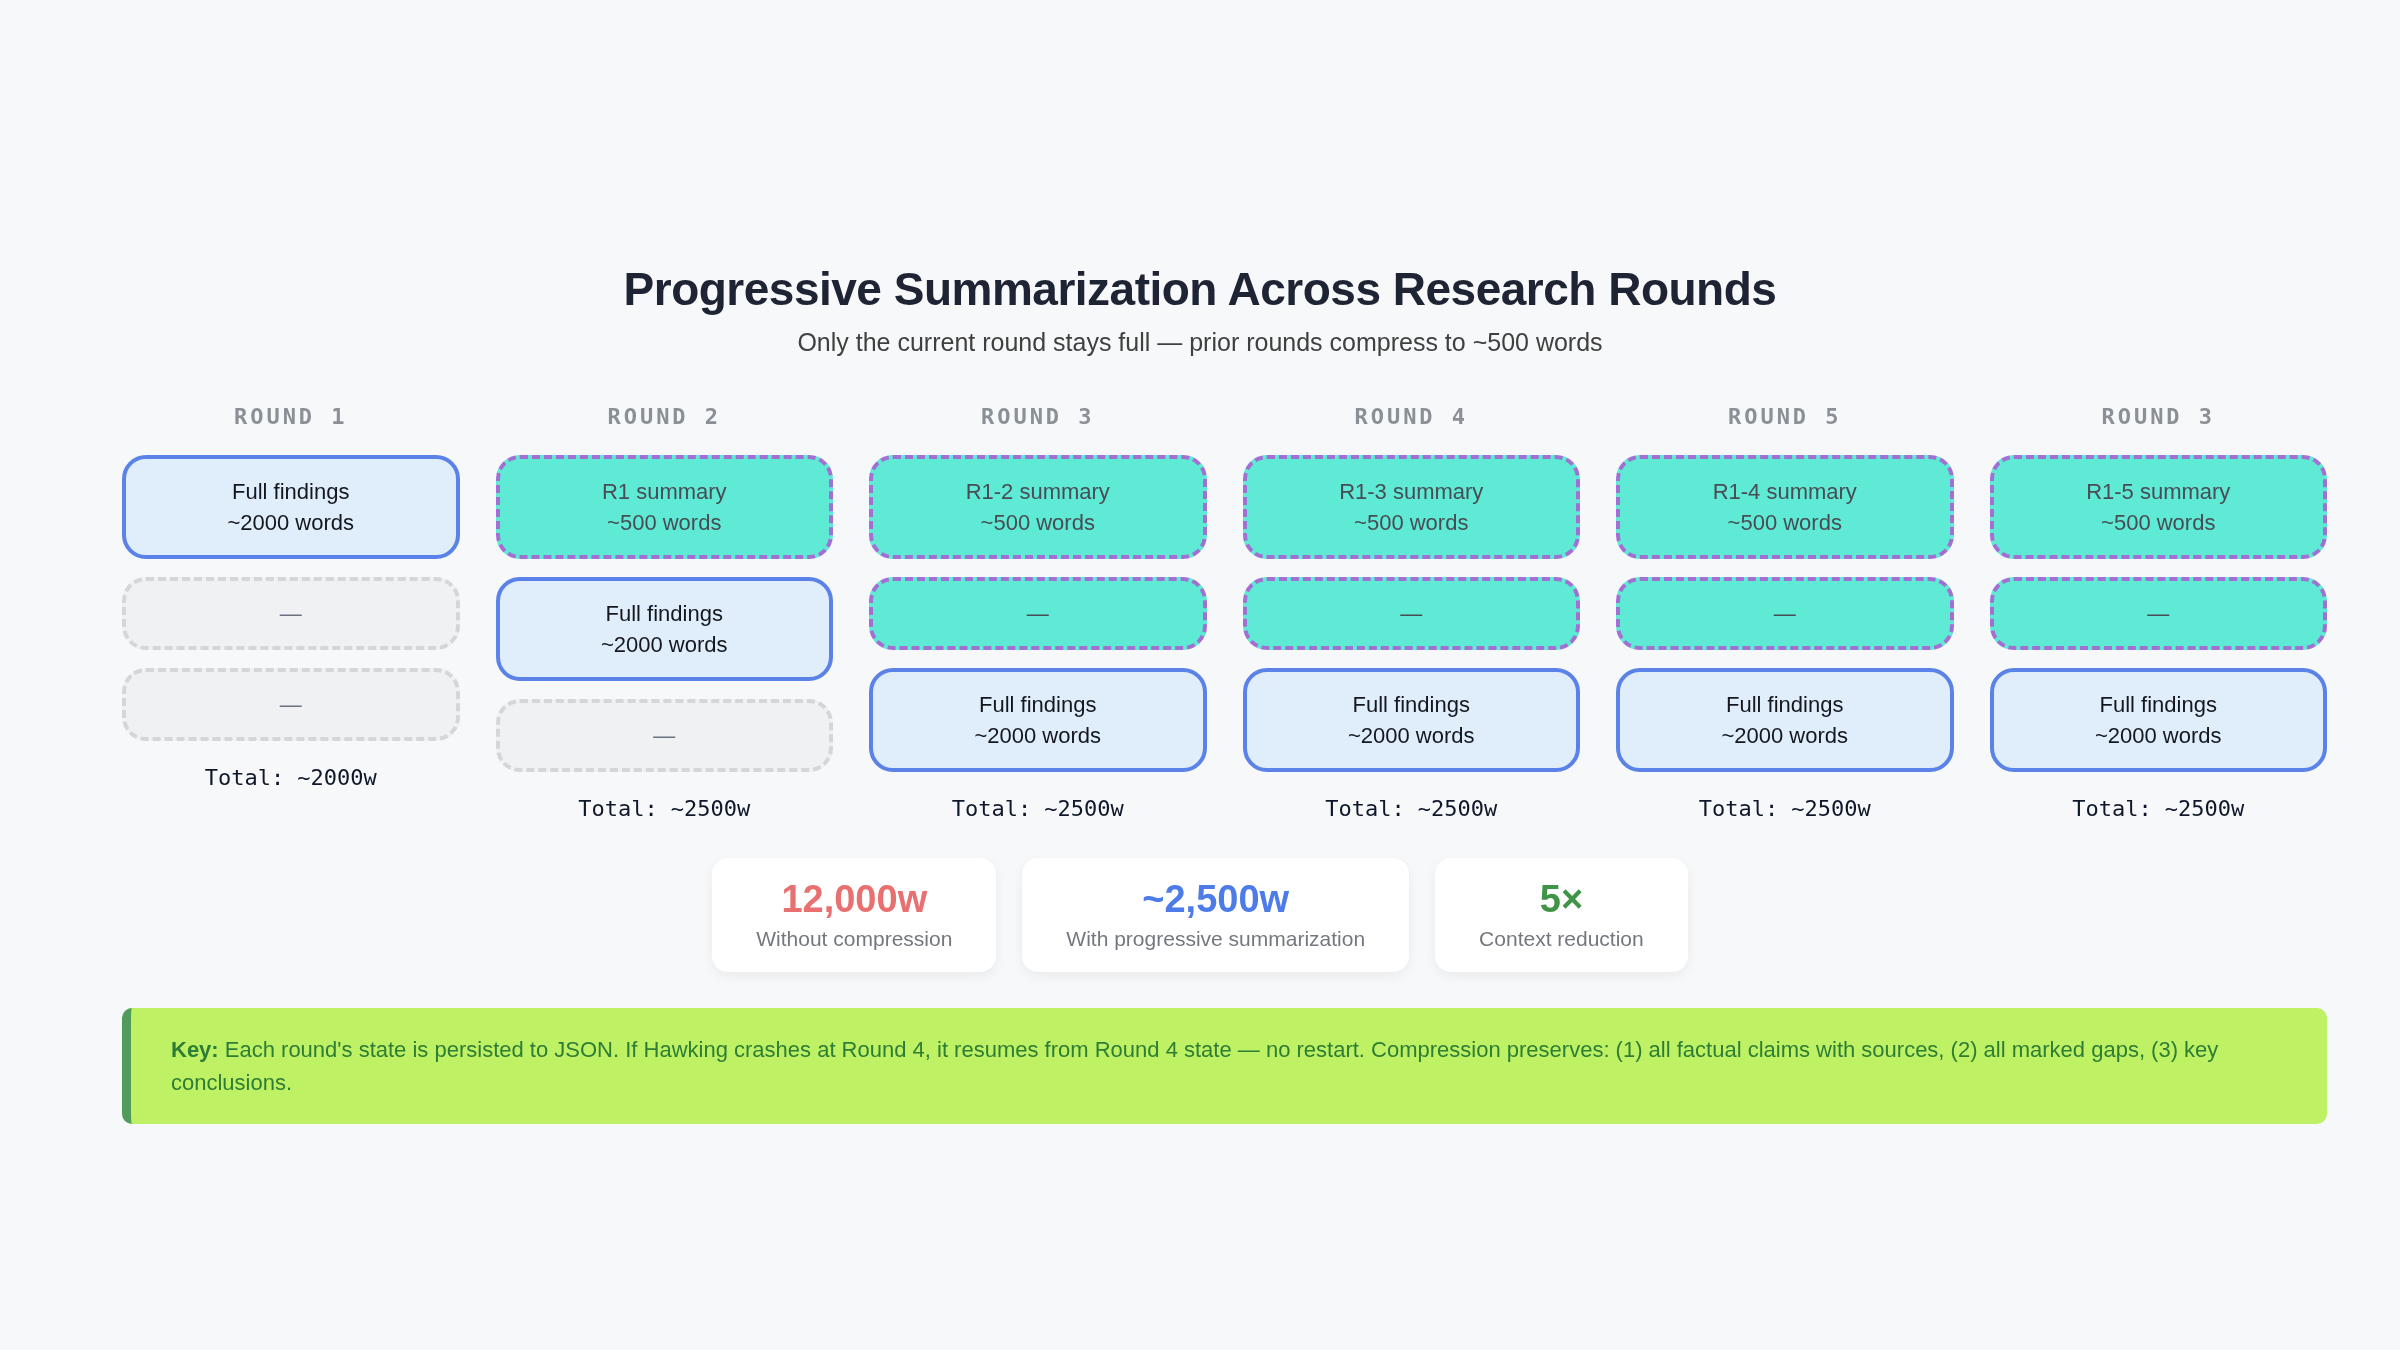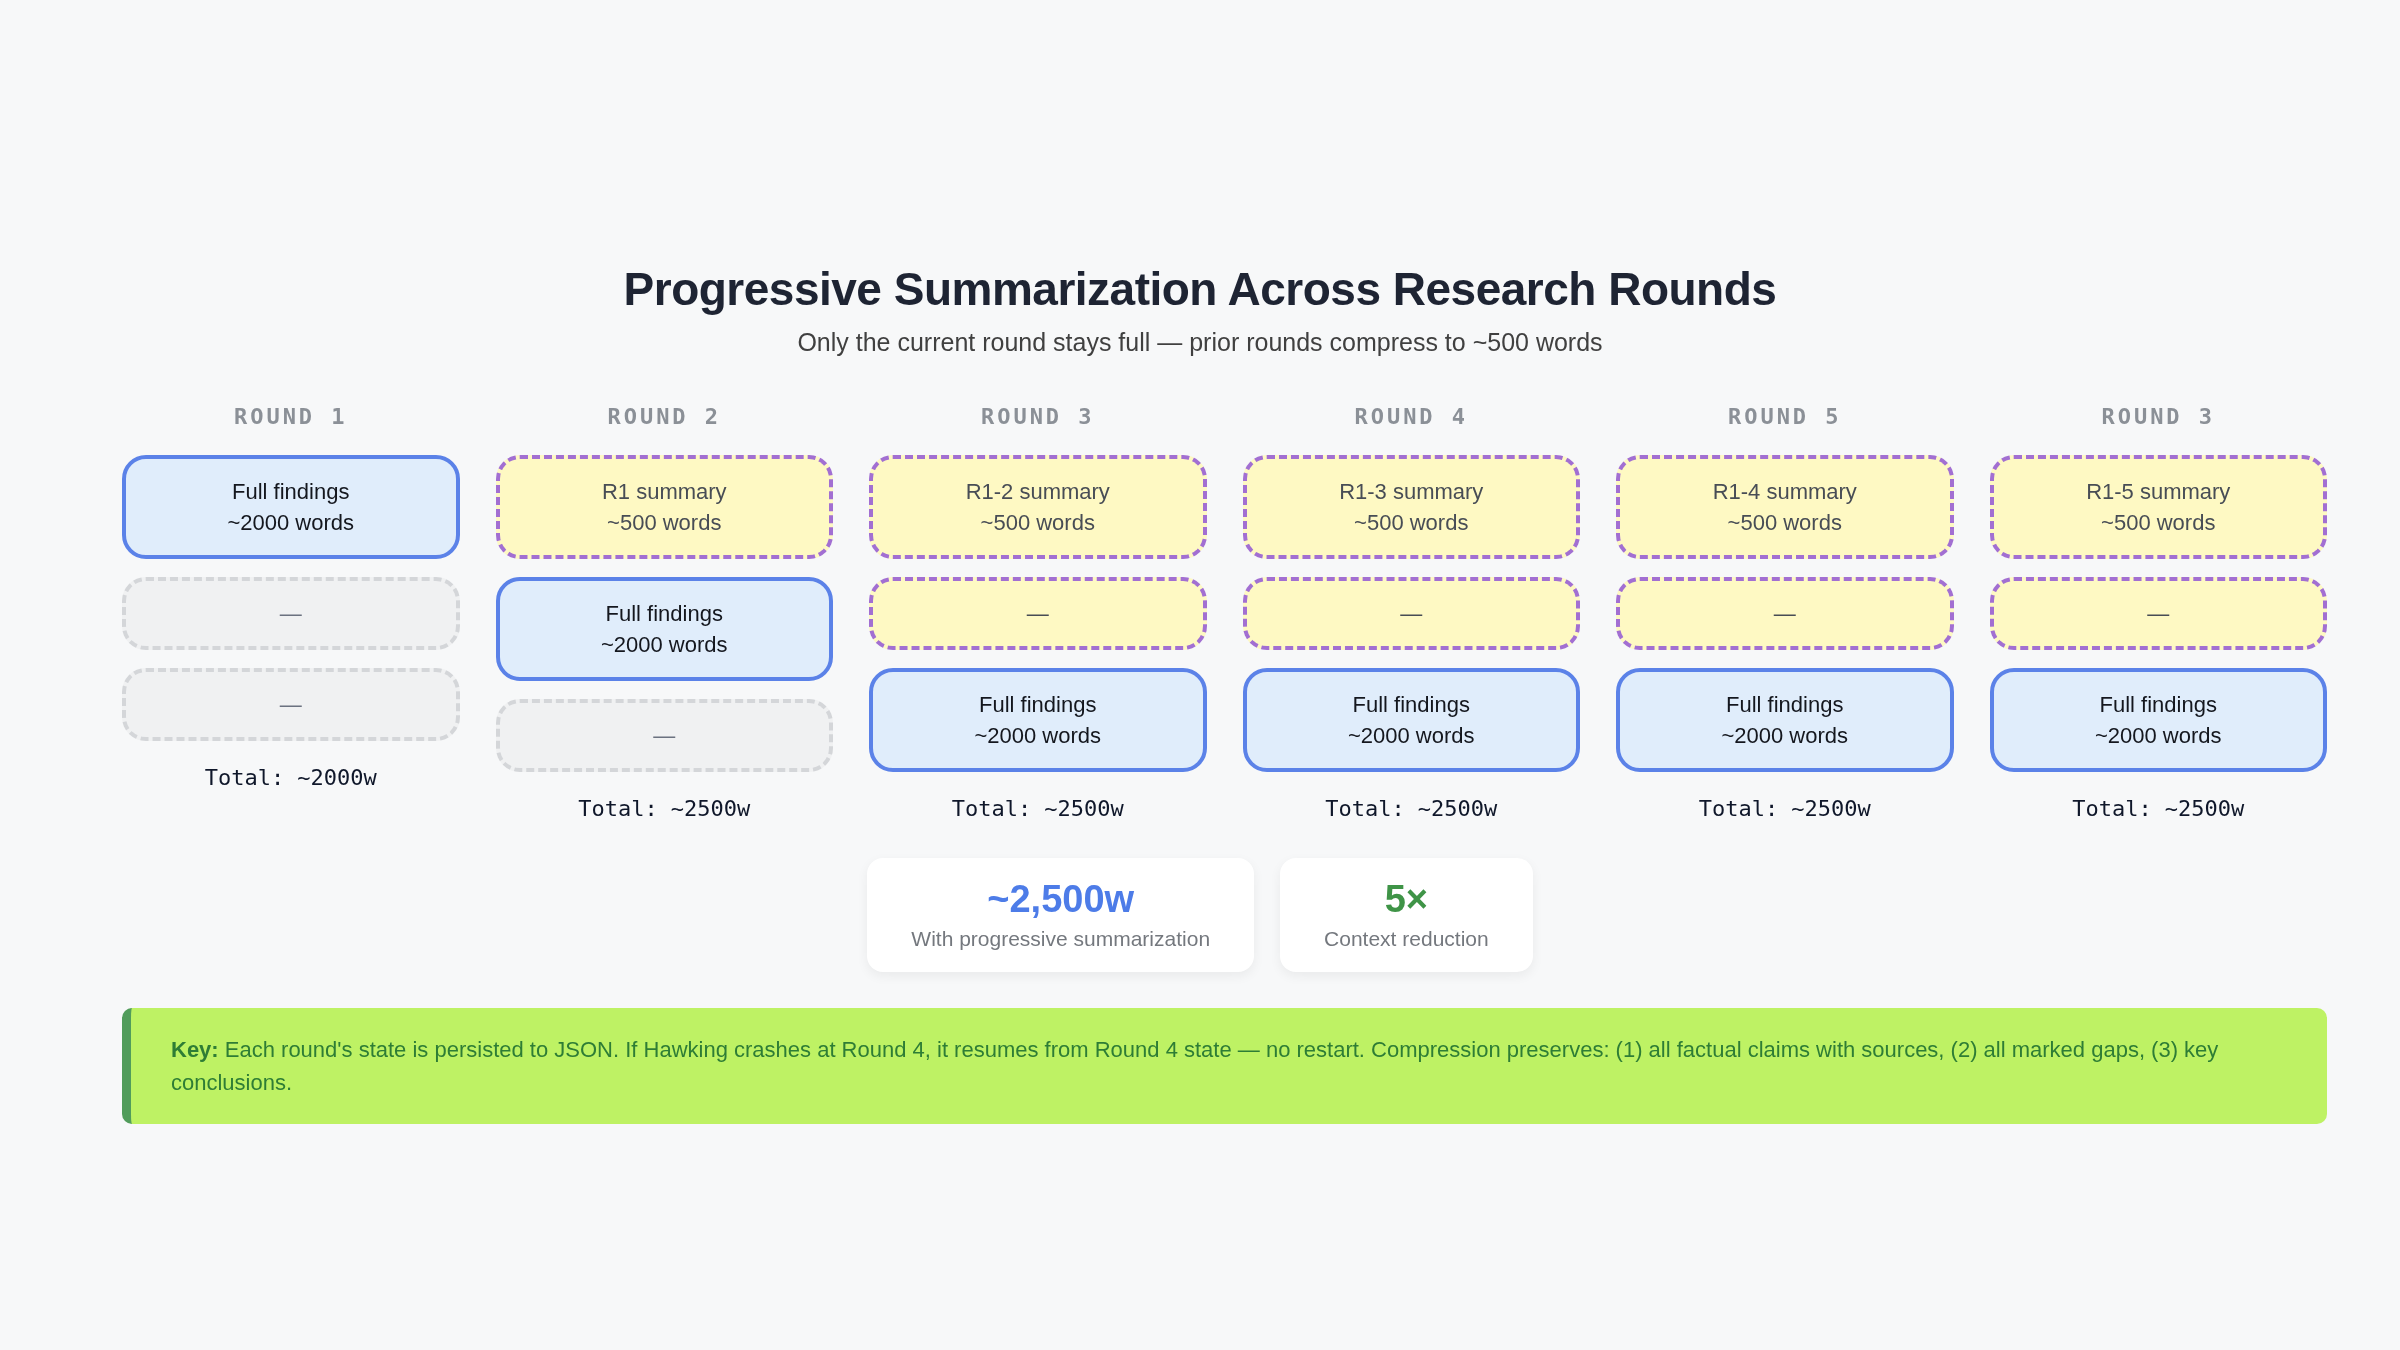--- a/index.html
+++ b/index.html
@@ -44,21 +44,21 @@
     text-align: center;
   }
   .box-tall { height: 104px; }
   .box-short { height: 73px; }
   .box-full {
     background: #e0edfb;
     border: 4px solid #5b82e8;
     color: #14171e;
   }
   .box-summary {
-    background: #fef9c3;
+    background: #5eead4;
     border: 4px dashed #a26fd2;
     color: #484d55;
   }
   .box-gray {
     background: #f0f1f2;
     border: 4px dashed #d4d6d9;
     color: #6b7280;
   }
   .round-total {
     text-align: center;
@@ -198,20 +198,24 @@
           <div class="box-line">Full findings</div>
           <div class="box-line">~2000 words</div>
         </div>
       </div>
       <div class="round-total">Total: ~2500w</div>
     </div>
   </div>
 
 <div class="stats-row" id="stats-row">
     <div class="stat-card">
+      <div class="stat-value" style="color: rgb(232, 112, 112);">12,000w</div>
+      <div class="stat-label">Without compression</div>
+    </div>
+    <div class="stat-card">
       <div class="stat-value" style="color: rgb(77, 124, 232);">~2,500w</div>
       <div class="stat-label">With progressive summarization</div>
     </div>
     <div class="stat-card">
       <div class="stat-value" style="color: rgb(63, 148, 71);">5×</div>
       <div class="stat-label">Context reduction</div>
     </div>
   </div>
 
 <div class="key-note">

